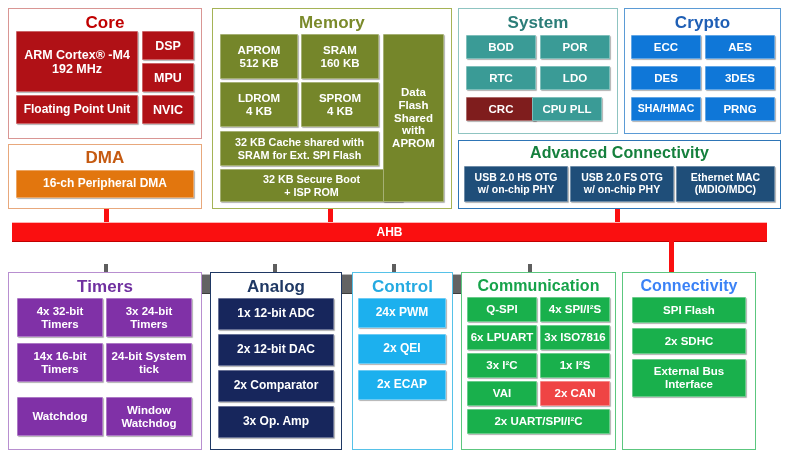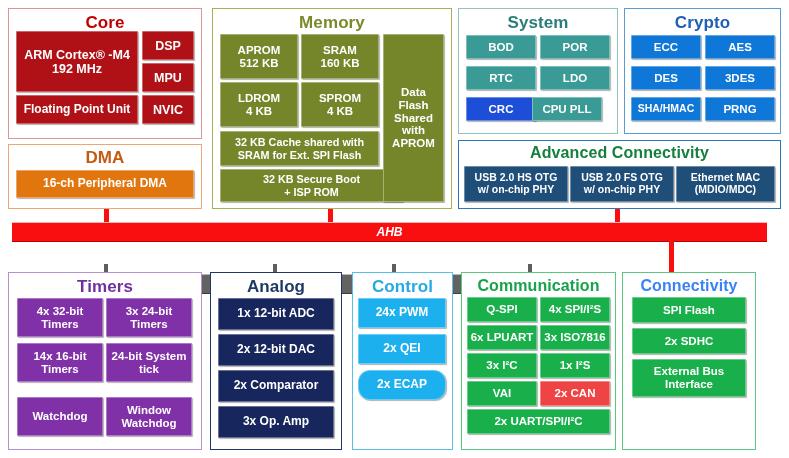--- a/index.html
+++ b/index.html
@@ -19,21 +19,21 @@
     justify-content:center;text-align:center;color:#ffffff;font-weight:bold;
     border-radius:1px;line-height:1.12;
     box-shadow:1px 1px 1px rgba(0,0,0,.30);
     border:1px solid rgba(255,255,255,.35);
     padding:0 2px;
   }
 
   
   .bus{position:absolute;display:flex;align-items:center;justify-content:center;
        color:#fff;font-weight:bold;box-sizing:border-box;}
-  .bus-ahb{background:#fa0f10;border-top:1px solid #ffb3b3;border-bottom:1px solid #c00000;font-size:12px;font-style:italic;}
+  .bus-ahb{background:#fa0f10;border-top:1px solid #ffb3b3;border-bottom:1px solid #c00000;font-size:12px;}
   .bus-apb{background:#636363;border-top:1px solid #b8b8b8;border-bottom:1px solid #3d3d3d;font-size:12px;margin-top:28px;}
 
   
   .conn{position:absolute;}
   .conn-red{background:#fa0f10;}
   .conn-gray{background:#5e5e5e;}
 </style>
 </head>
 <body>
 
@@ -75,21 +75,21 @@
 with
 APROM</div>
 
   <div class="panel" style="left:458px;top:8px;width:160px;height:126px;border-color:#8fc4c1;">
     <div class="panel-title" style="color:#2b7d78;font-size:17px;margin-top:5px;">System</div>
   </div>
   <div class="blk" style="left:466px;top:35px;width:70px;height:24px;background:#3a9b96;font-size:11.5px;">BOD</div>
   <div class="blk" style="left:540px;top:35px;width:70px;height:24px;background:#3a9b96;font-size:11.5px;">POR</div>
   <div class="blk" style="left:466px;top:66px;width:70px;height:24px;background:#3a9b96;font-size:11.5px;">RTC</div>
   <div class="blk" style="left:540px;top:66px;width:70px;height:24px;background:#3a9b96;font-size:11.5px;">LDO</div>
-  <div class="blk" style="left:466px;top:97px;width:70px;height:24px;background:#1d4ed8;font-size:11.5px;">CRC</div>
+  <div class="blk" style="left:466px;top:97px;width:70px;height:24px;background:#7f1d1d;font-size:11.5px;">CRC</div>
   <div class="blk" style="left:532px;top:97px;width:70px;height:24px;background:#3a9b96;font-size:11.5px;">CPU PLL</div>
 
   <div class="panel" style="left:624px;top:8px;width:157px;height:126px;border-color:#5b9bd5;">
     <div class="panel-title" style="color:#1f5fb5;font-size:17px;margin-top:5px;">Crypto</div>
   </div>
   <div class="blk" style="left:631px;top:35px;width:70px;height:24px;background:#0f77d8;font-size:11.5px;">ECC</div>
   <div class="blk" style="left:705px;top:35px;width:70px;height:24px;background:#0f77d8;font-size:11.5px;">AES</div>
   <div class="blk" style="left:631px;top:66px;width:70px;height:24px;background:#0f77d8;font-size:11.5px;">DES</div>
   <div class="blk" style="left:705px;top:66px;width:70px;height:24px;background:#0f77d8;font-size:11.5px;">3DES</div>
   <div class="blk" style="left:631px;top:97px;width:70px;height:24px;background:#0f77d8;font-size:10.5px;">SHA/HMAC</div>
@@ -145,21 +145,21 @@
   <div class="blk" style="left:218px;top:298px;width:116px;height:32px;background:#17265c;font-size:12px;">1x 12-bit ADC</div>
   <div class="blk" style="left:218px;top:334px;width:116px;height:32px;background:#17265c;font-size:12px;">2x 12-bit DAC</div>
   <div class="blk" style="left:218px;top:370px;width:116px;height:32px;background:#17265c;font-size:12px;">2x Comparator</div>
   <div class="blk" style="left:218px;top:406px;width:116px;height:32px;background:#17265c;font-size:12px;">3x Op. Amp</div>
 
   <div class="panel" style="left:352px;top:272px;width:101px;height:178px;border-color:#56c2e8;">
     <div class="panel-title" style="color:#25aae1;font-size:17px;margin-top:5px;">Control</div>
   </div>
   <div class="blk" style="left:358px;top:298px;width:88px;height:30px;background:#1cb0ee;font-size:12px;">24x PWM</div>
   <div class="blk" style="left:358px;top:334px;width:88px;height:30px;background:#1cb0ee;font-size:12px;">2x QEI</div>
-  <div class="blk" style="left:358px;top:370px;width:88px;height:30px;background:#1cb0ee;font-size:12px;border-radius:12px;">2x ECAP</div>
+  <div class="blk" style="left:358px;top:370px;width:88px;height:30px;background:#1cb0ee;font-size:12px;">2x ECAP</div>
 
   <div class="panel" style="left:461px;top:272px;width:155px;height:178px;border-color:#5cc77f;">
     <div class="panel-title" style="color:#16a34a;font-size:16px;margin-top:5px;">Communication</div>
   </div>
   <div class="blk" style="left:467px;top:297px;width:70px;height:25px;background:#19b04c;font-size:11.5px;">Q-SPI</div>
   <div class="blk" style="left:540px;top:297px;width:70px;height:25px;background:#19b04c;font-size:11.5px;">4x SPI/I²S</div>
   <div class="blk" style="left:467px;top:325px;width:70px;height:25px;background:#19b04c;font-size:11.5px;">6x LPUART</div>
   <div class="blk" style="left:540px;top:325px;width:70px;height:25px;background:#19b04c;font-size:11.5px;">3x ISO7816</div>
   <div class="blk" style="left:467px;top:353px;width:70px;height:25px;background:#19b04c;font-size:11.5px;">3x I²C</div>
   <div class="blk" style="left:540px;top:353px;width:70px;height:25px;background:#19b04c;font-size:11.5px;">1x I²S</div>

